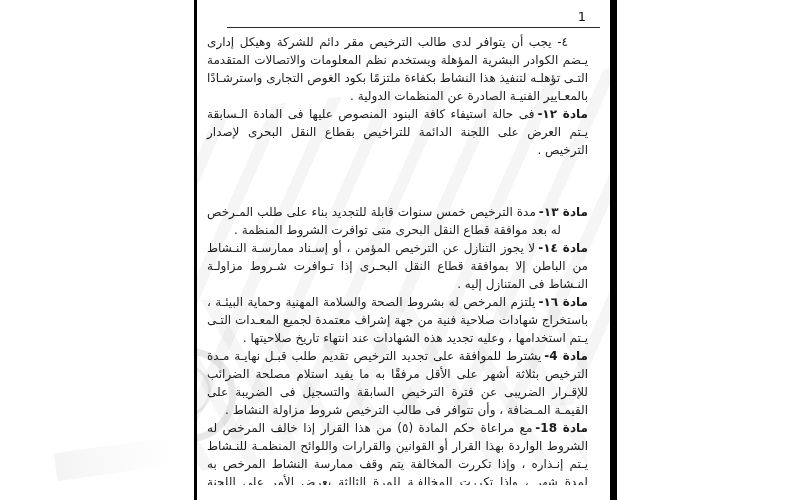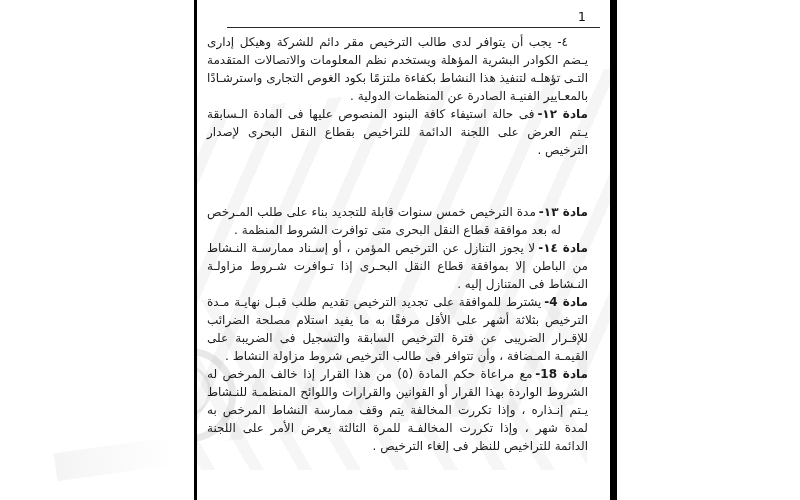--- a/index.html
+++ b/index.html
@@ -87,20 +87,21 @@
     <div class="header-row">
       <span>1</span>
     </div>
     <hr class="header-divider">
 
     <div class="body-text">
       <p class="item"><span class="article-label"></span><span>٤- يجب أن يتوافر لدى طالب الترخيص مقر دائم للشركة وهيكل إدارى يـضم الكوادر البشرية المؤهلة ويستخدم نظم المعلومات والاتصالات المتقدمة التـى تؤهلـه لتنفيذ هذا النشاط بكفاءة ملتزمًا بكود الغوص التجارى واسترشـادًا بالمعـايير الفنيـة الصادرة عن المنظمات الدولية .</span></p>
       <p><span class="article-label">مادة ١٢-</span><span>فى حالة استيفاء كافة البنود المنصوص عليها فى المادة الـسابقة يـتم العرض على اللجنة الدائمة للتراخيص بقطاع النقل البحرى لإصدار الترخيص .</span></p>
       <p class="center-last"><span class="article-label">مادة ١٣-</span><span>مدة الترخيص خمس سنوات قابلة للتجديد بناء على طلب المـرخص له بعد موافقة قطاع النقل البحرى متى توافرت الشروط المنظمة .</span></p>
       <p><span class="article-label">مادة ١٤-</span><span>لا يجوز التنازل عن الترخيص المؤمن ، أو إسـناد ممارسـة النـشاط من الباطن إلا بموافقة قطاع النقل البحـرى إذا تـوافرت شـروط مزاولـة النـشاط فى المتنازل إليه .</span></p>
+      <p><span class="article-label">مادة ١٦-</span><span>يلتزم المرخص له بشروط الصحة والسلامة المهنية وحماية البيئـة ، باستخراج شهادات صلاحية فنية من جهة إشراف معتمدة لجميع المعـدات التـى يـتم استخدامها ، وعليه تجديد هذه الشهادات عند انتهاء تاريخ صلاحيتها .</span></p>
       <p><span class="article-label">مادة 4-</span><span>يشترط للموافقة على تجديد الترخيص تقديم طلب قبـل نهايـة مـدة الترخيص بثلاثة أشهر على الأقل مرفقًا به ما يفيد استلام مصلحة الضرائب للإقـرار الضريبى عن فترة الترخيص السابقة والتسجيل فى الضريبة على القيمـة المـضافة ، وأن تتوافر فى طالب الترخيص شروط مزاولة النشاط .</span></p>
       <p><span class="article-label">مادة 18-</span><span>مع مراعاة حكم المادة (٥) من هذا القرار إذا خالف المرخص له الشروط الواردة بهذا القرار أو القوانين والقرارات واللوائح المنظمـة للنـشاط يـتم إنـذاره ، وإذا تكررت المخالفة يتم وقف ممارسة النشاط المرخص به لمدة شهر ، وإذا تكررت المخالفـة للمرة الثالثة يعرض الأمر على اللجنة الدائمة للتراخيص للنظر فى إلغاء الترخيص .</span></p>
     </div>
   </div>
 </div>
 
 <div class="edge edge-left"></div>
 <div class="edge edge-right"></div>
 
 </body></html>

